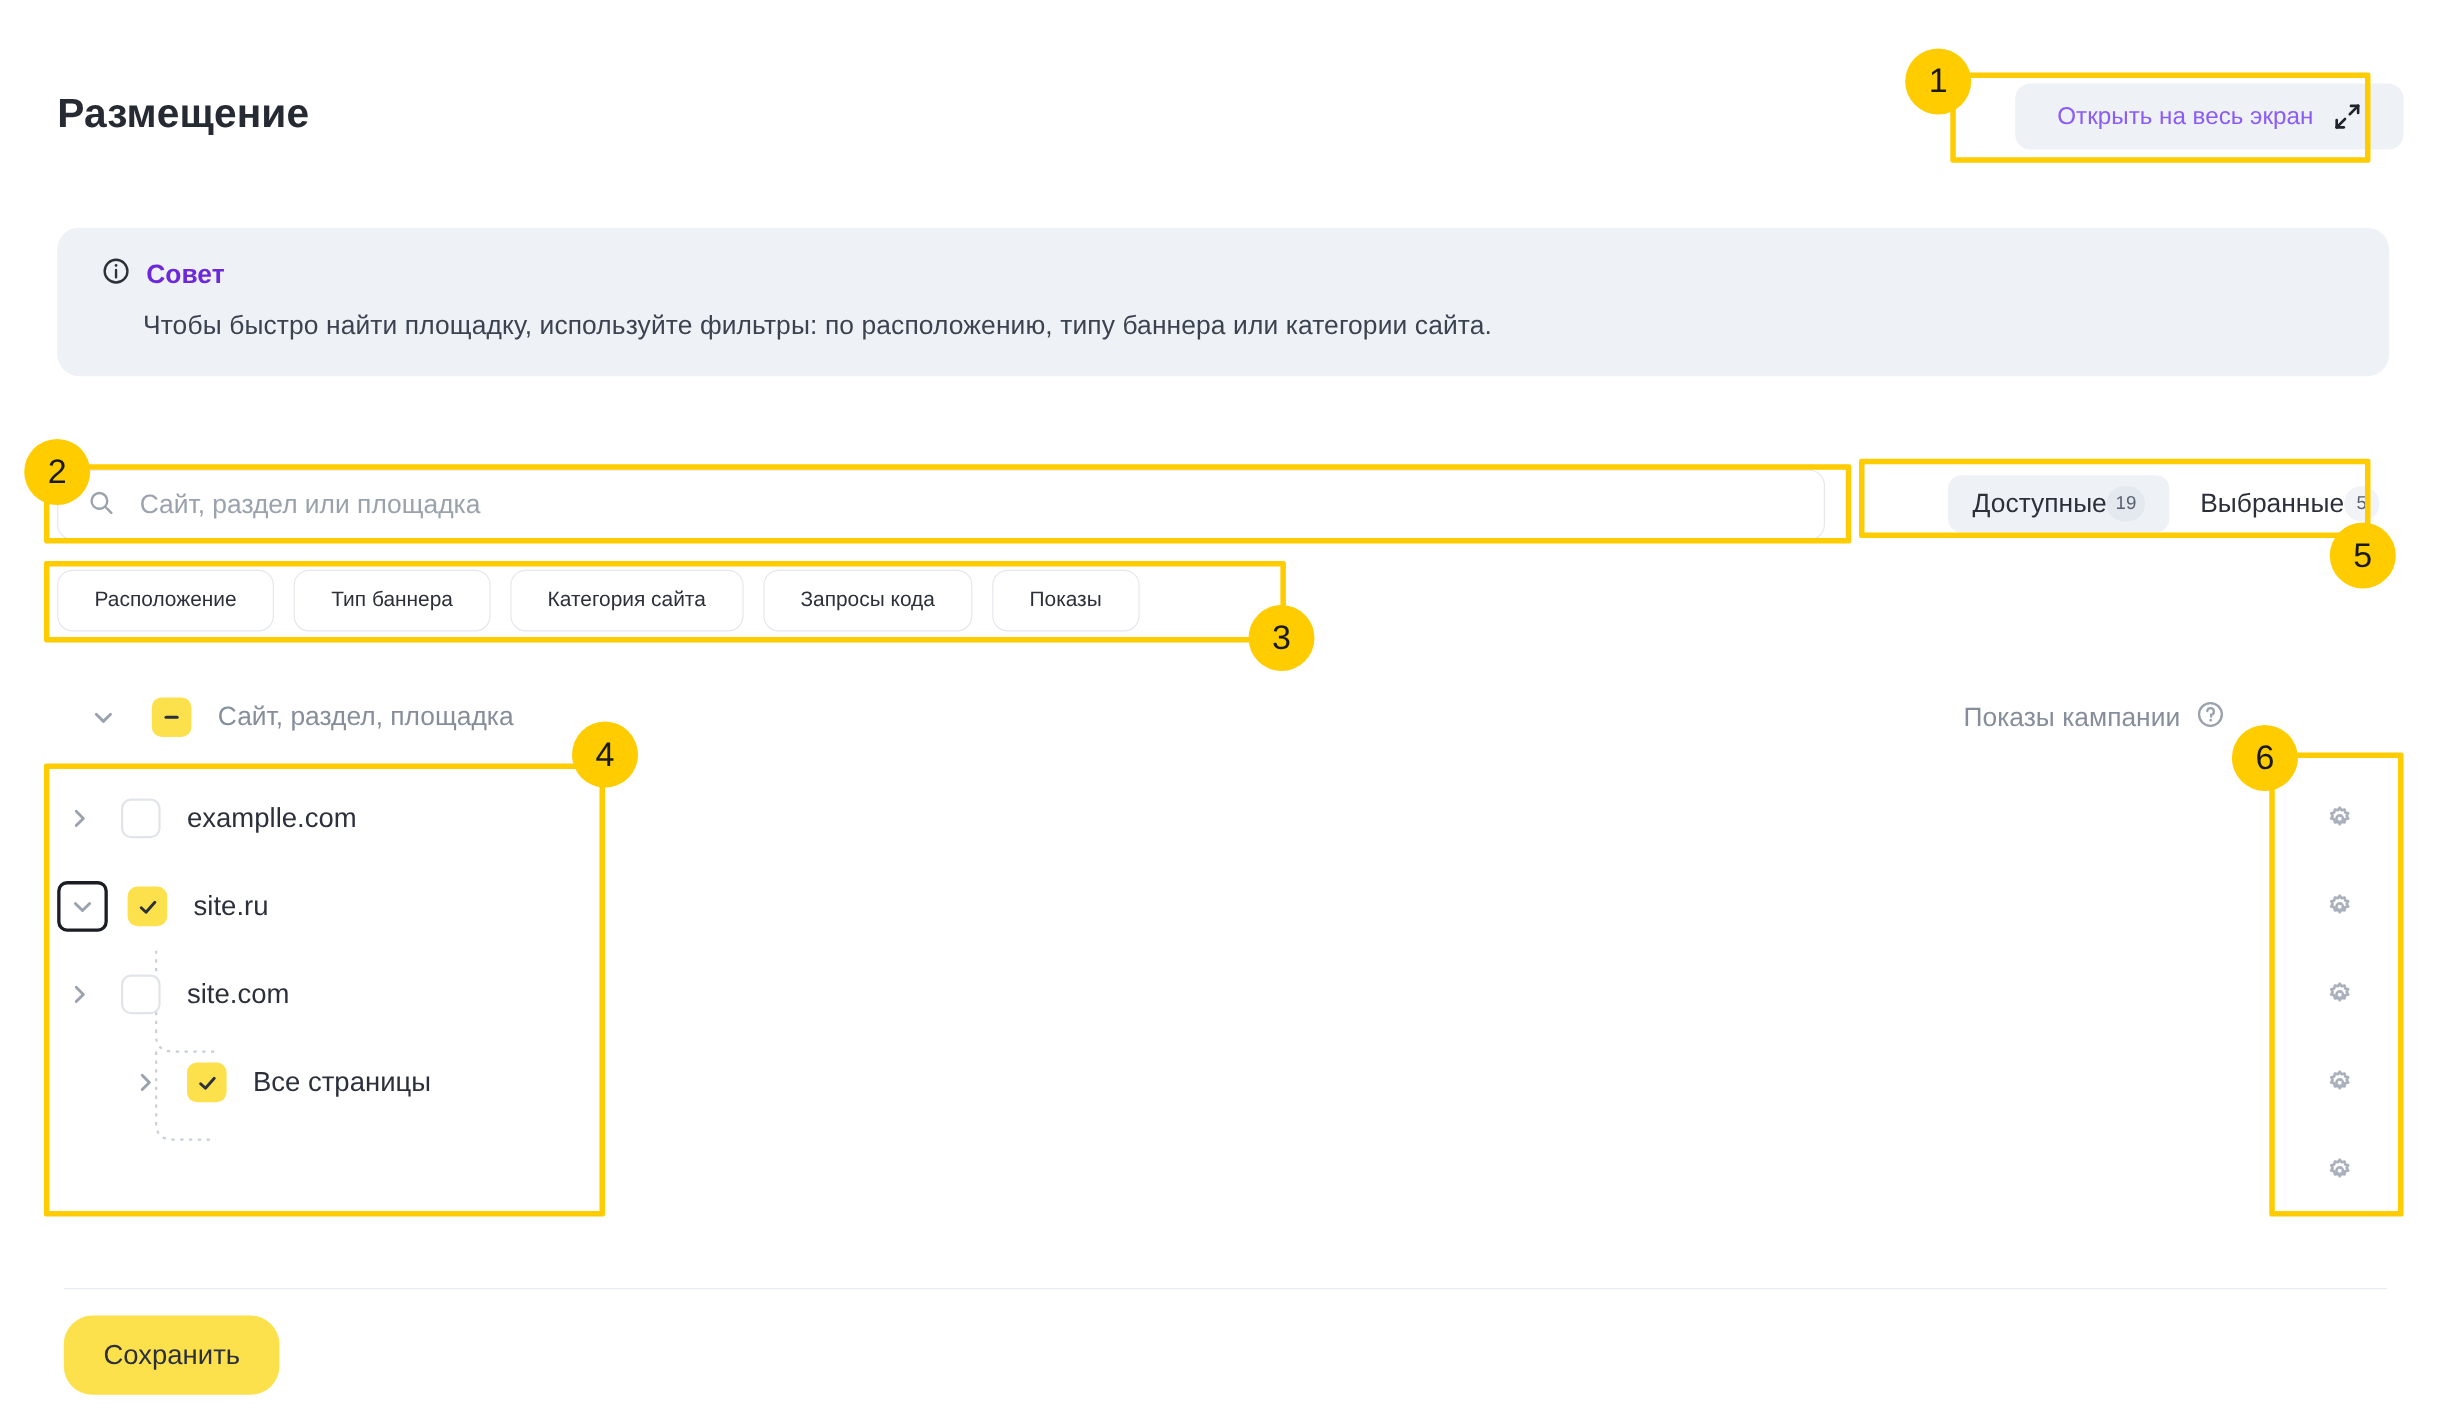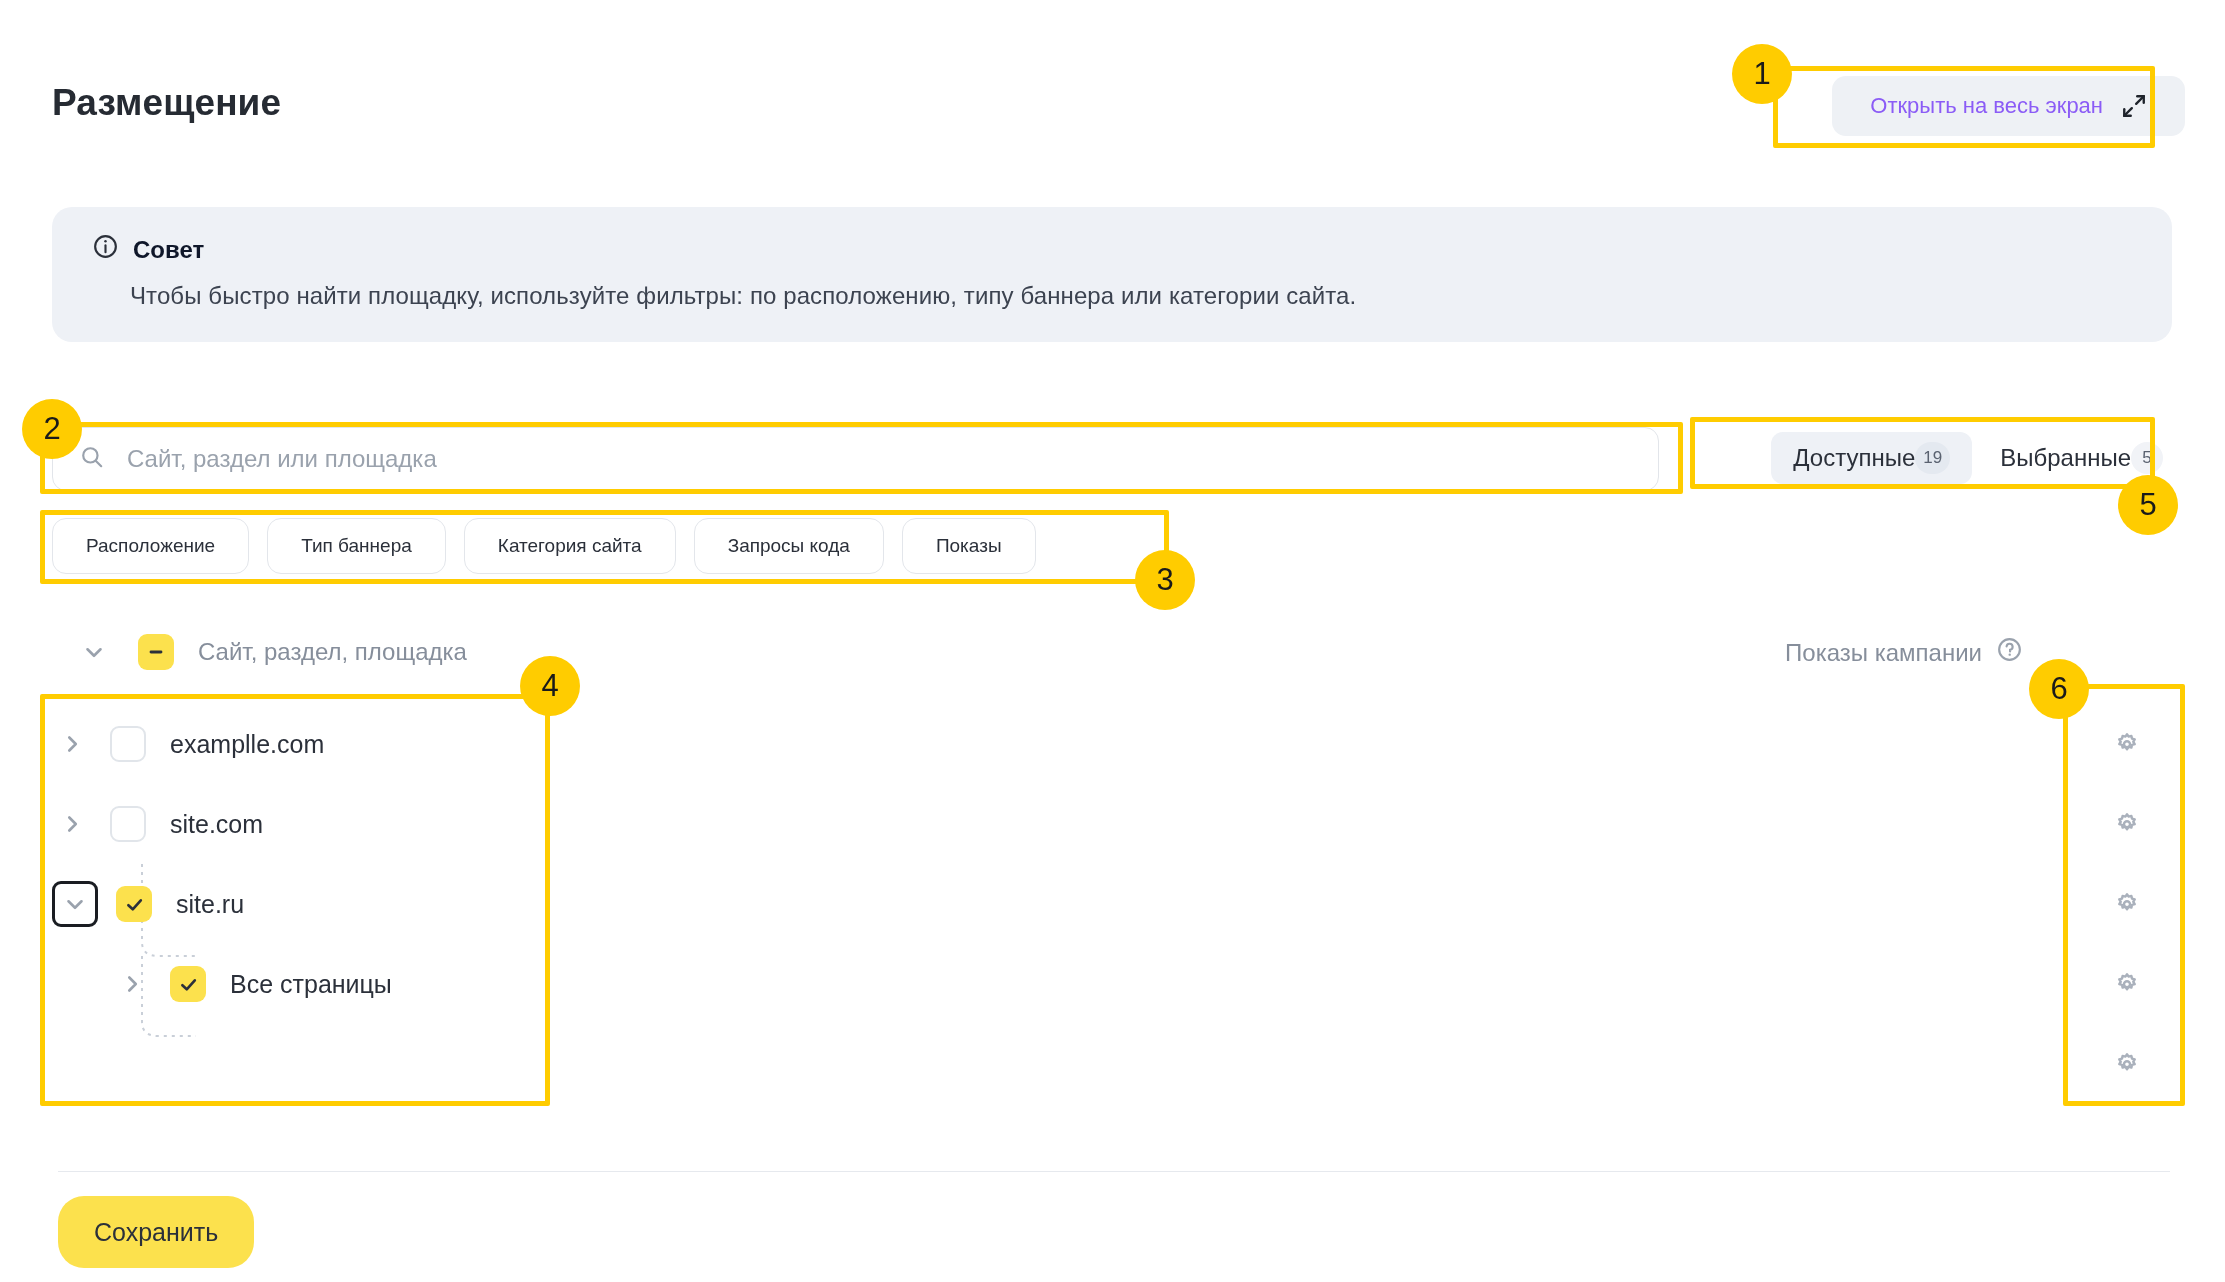--- a/index.html
+++ b/index.html
@@ -47,21 +47,21 @@
   .tip {
     position: absolute;
     left: 52px; top: 163px;
     width: 2120px; height: 135px;
     background: #eef1f6;
     border-radius: 20px;
     padding: 26px 0 0 40px;
   }
   .tip-head {
     display: flex; align-items: center; gap: 14px;
-    font-size: 24px; font-weight: bold; color: #0f172a;
+    font-size: 24px; font-weight: bold; color: #6d28d9;
   }
   .tip-body {
     margin-top: 16px; margin-left: 38px;
     font-size: 24px; color: #3c4350;
     letter-spacing: .1px;
   }
 
   
   .search-wrap {
     position: absolute;
@@ -358,41 +358,41 @@
       <span class="row-chevron">
         <svg width="26" height="26" viewBox="0 0 24 24" fill="none" stroke="#9aa2ad" stroke-width="2.4" stroke-linecap="round" stroke-linejoin="round">
             <path d="M9.5 6 L15.5 12 L9.5 18"></path>
           </svg>
       </span>
       <span class="cb unchecked"></span>
       <span class="row-label">examplle.com</span>
     </div>
 
     <div class="tree-row">
+      <span class="row-chevron focused">
+        <svg width="26" height="26" viewBox="0 0 24 24" fill="none" stroke="#9aa2ad" stroke-width="2.4" stroke-linecap="round" stroke-linejoin="round">
+            <path d="M6 9.5 L12 15.5 L18 9.5"></path>
+          </svg>
+      </span>
+      <span class="cb checked">
+        <svg width="21" height="21" viewBox="0 0 24 24" fill="none" stroke="#2b303a" stroke-width="3" stroke-linecap="round" stroke-linejoin="round">
+            <path d="M5 12.8 L10 17.5 L19.2 7.2"></path>
+          </svg>
+      </span>
+      <span class="row-label">site.ru</span>
+    </div>
+
+    <div class="tree-row">
       <span class="row-chevron">
         <svg width="26" height="26" viewBox="0 0 24 24" fill="none" stroke="#9aa2ad" stroke-width="2.4" stroke-linecap="round" stroke-linejoin="round">
             <path d="M9.5 6 L15.5 12 L9.5 18"></path>
           </svg>
       </span>
       <span class="cb unchecked"></span>
       <span class="row-label">site.com</span>
-    </div>
-
-    <div class="tree-row">
-      <span class="row-chevron focused">
-        <svg width="26" height="26" viewBox="0 0 24 24" fill="none" stroke="#9aa2ad" stroke-width="2.4" stroke-linecap="round" stroke-linejoin="round">
-            <path d="M6 9.5 L12 15.5 L18 9.5"></path>
-          </svg>
-      </span>
-      <span class="cb checked">
-        <svg width="21" height="21" viewBox="0 0 24 24" fill="none" stroke="#2b303a" stroke-width="3" stroke-linecap="round" stroke-linejoin="round">
-            <path d="M5 12.8 L10 17.5 L19.2 7.2"></path>
-          </svg>
-      </span>
-      <span class="row-label">site.ru</span>
     </div>
 
     <div class="tree-row child">
       <span class="row-chevron">
         <svg width="26" height="26" viewBox="0 0 24 24" fill="none" stroke="#9aa2ad" stroke-width="2.4" stroke-linecap="round" stroke-linejoin="round">
             <path d="M9.5 6 L15.5 12 L9.5 18"></path>
           </svg>
       </span>
       <span class="cb checked">
         <svg width="21" height="21" viewBox="0 0 24 24" fill="none" stroke="#2b303a" stroke-width="3" stroke-linecap="round" stroke-linejoin="round">

